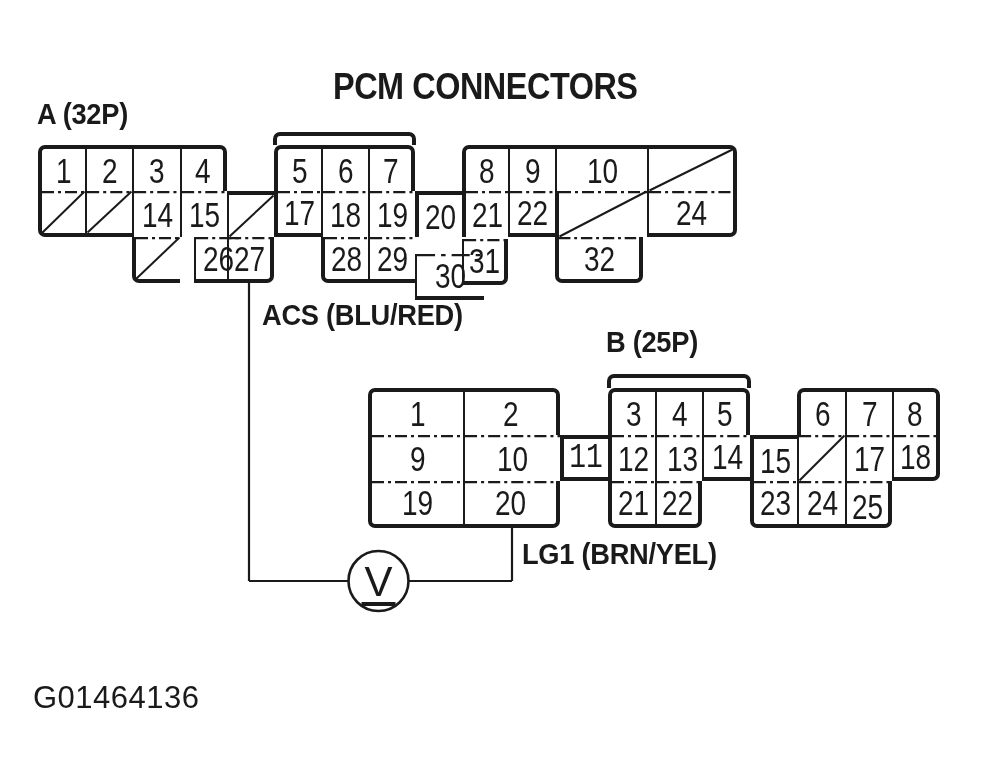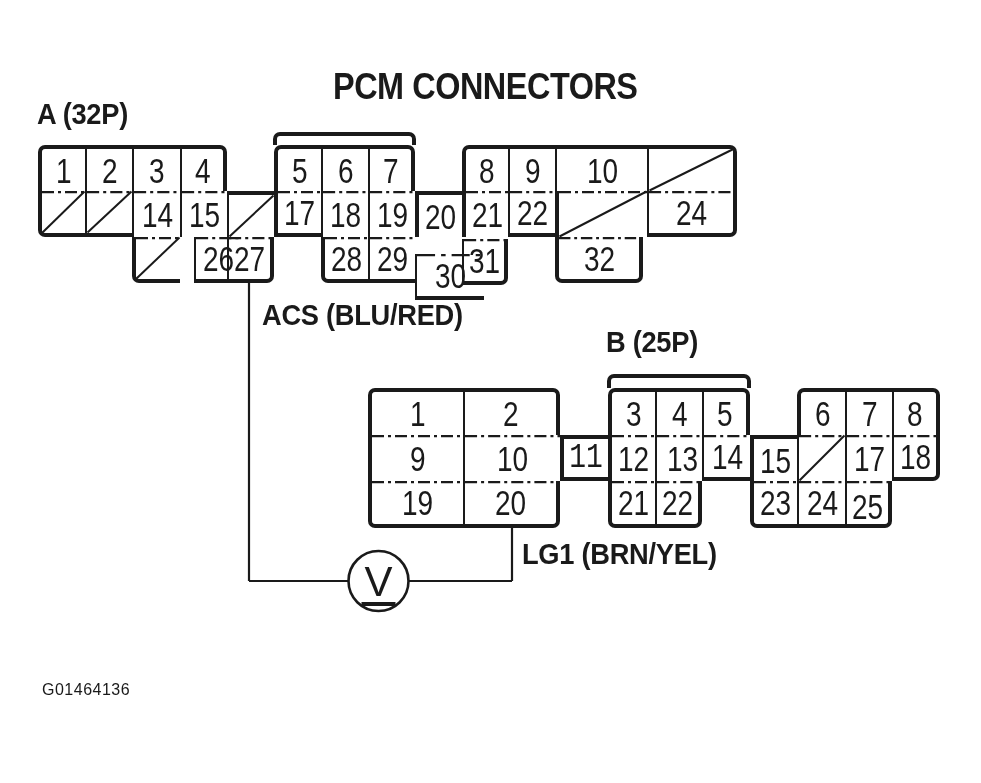--- a/index.html
+++ b/index.html
@@ -37,21 +37,21 @@
   .a-label   { left:37px;  top:100px; }
   .acs-label { left:262px; top:301px; }
   .b-label   { left:606px; top:328px; }
   .lg1-label { left:522px; top:540px; }
   .note {
     position:absolute; left:243px; top:630px; z-index:3;
     font-size:31px; line-height:1.1; white-space:nowrap;
   }
   .docid {
     position:absolute; left:33px; top:681px; z-index:3;
-    font-size:16px; line-height:1.1; white-space:nowrap; letter-spacing:0.5px;margin-left:9px;
+    font-size:31px; line-height:1.1; white-space:nowrap; letter-spacing:0.5px;
   }
 </style>
 </head>
 <body>
 
 <div class="canvas">
 
   <div class="title">PCM CONNECTORS</div>
 
   <div class="lbl a-label">A (32P)</div>

